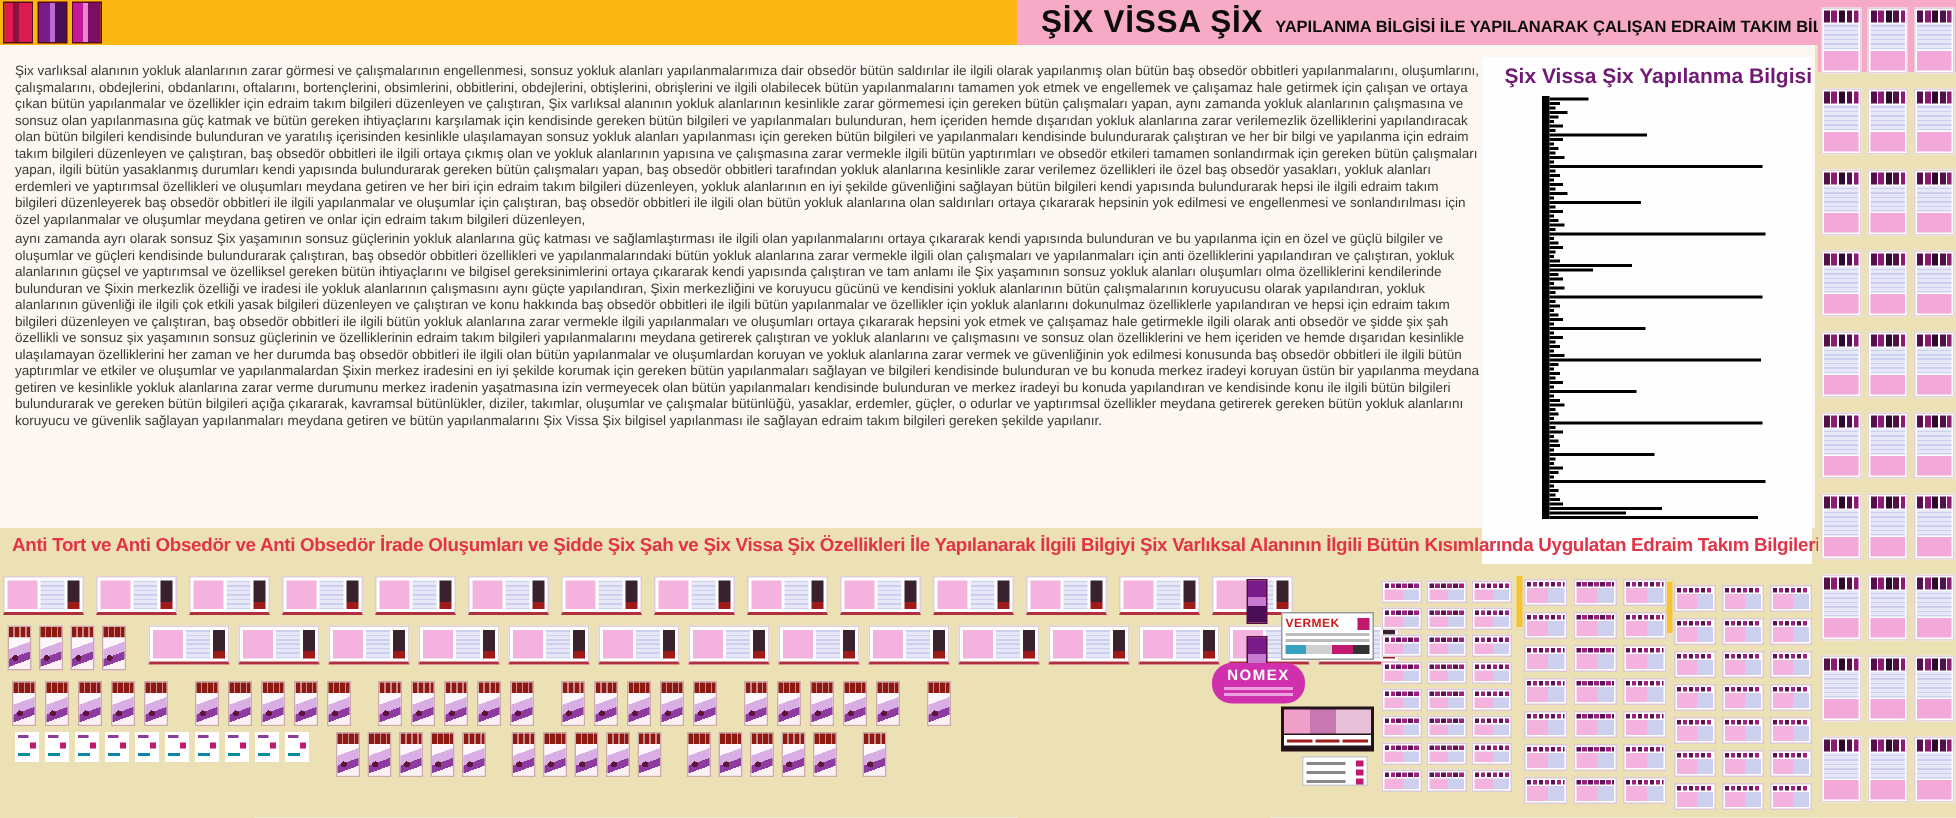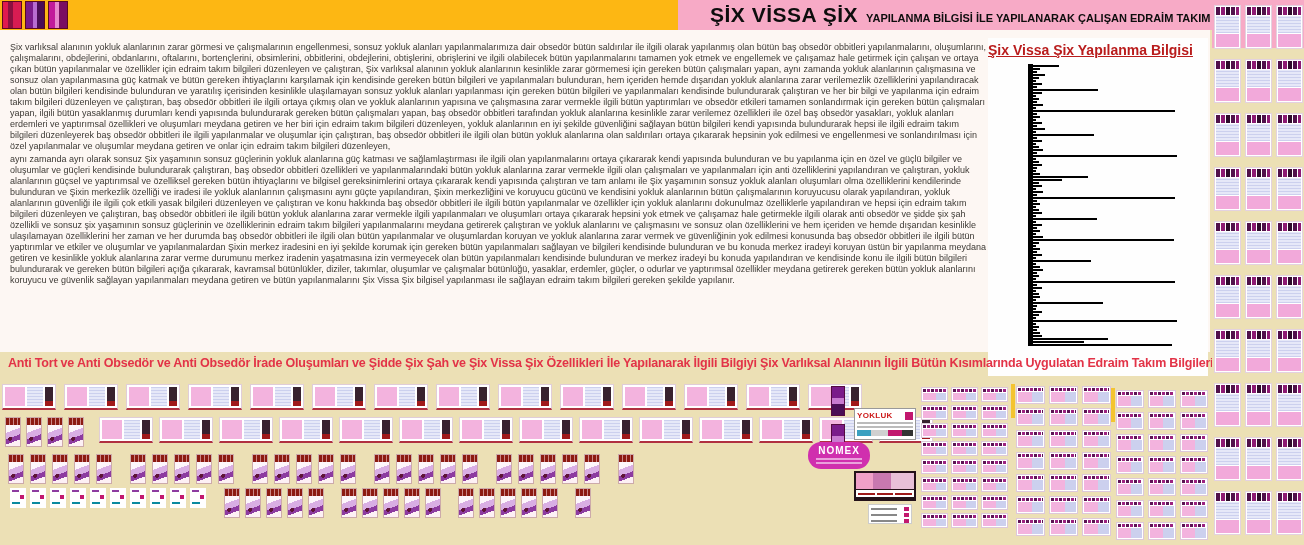--- a/index.html
+++ b/index.html
@@ -18,21 +18,21 @@
   .bthumb.t1{background:linear-gradient(90deg,#e0194f 0 30%,#8c1040 30% 55%,#d81c52 55%);}
   .bthumb.t2{background:linear-gradient(90deg,#7a1b8a 0 40%,#b86cd0 40% 60%,#4a0e56 60%);}
   .bthumb.t3{background:linear-gradient(90deg,#c21a9a 0 35%,#e887cc 35% 55%,#7b0e62 55%);}
   .banner-left-text{
     color:#7e1104;font-weight:bold;font-size:10.5px;line-height:12px;
     letter-spacing:0px;max-width:600px;
   }
   .banner-right{
     position:absolute;left:678px;top:0;width:556px;height:30px;
     background:#f7aac6;display:flex;align-items:center;gap:8px;
-    padding-left:32px;box-sizing:border-box;white-space:nowrap;overflow:hidden;
+    padding-left:16px;box-sizing:border-box;white-space:nowrap;overflow:hidden;
   }
   .six-title{font-size:21px;font-weight:800;color:#0d0d0d;letter-spacing:0.5px;align-self:center;}
   .six-subtitle{font-size:11px;font-weight:bold;color:#0d0d0d;align-self:center;padding-top:6px;}
   
   .main-area{
     position:absolute;left:0;top:30px;width:1210px;height:322px;
     background:#fdf7f3;
   }
   .main-text{
     position:absolute;left:10px;top:12px;width:976px;
@@ -41,21 +41,21 @@
   .main-text p{margin:0;}
   .main-text p + p{margin-top:2px;}
   .bottom-heading{
     position:absolute;left:8px;top:326px;width:1190px;
     color:#e23347;font-size:12.5px;font-weight:bold;letter-spacing:-0.2px;white-space:nowrap;
   }
   
   .chart-panel{
     position:absolute;left:988px;top:8px;width:220px;height:338px;background:#fefefe;
   }
-  .chart-title{color:#b91c1c;font-weight:bold;font-size:14px;text-align:left;margin:4px 0 6px 0;text-decoration:underline;}
+  .chart-title{color:#701a75;font-weight:bold;font-size:14px;text-align:right;margin:4px 0 6px 0;}
   .bars{margin-left:40px;border-left:5px solid #000;padding-top:1px;}
   .bar{height:2px;background:#000;margin-bottom:1px;}
   
   .right-strip{
     position:absolute;left:1212px;top:0;width:92px;height:545px;
     background:linear-gradient(180deg,#f7aac6 0 48px,#ece0b5 48px);
     display:grid;grid-template-columns:repeat(3,27px);column-gap:4px;row-gap:10px;
     padding:5px 0 0 2px;box-sizing:border-box;align-content:start;
   }
   
@@ -800,21 +800,21 @@
     <div class="mini"></div>
   </div>
   <svg class="smiley" viewBox="0 0 16 16">
     <circle cx="8" cy="8" r="7" fill="#8BC34A" stroke="#5a8a20" stroke-width="1"></circle>
     <circle cx="5.5" cy="6" r="1" fill="#333"></circle>
     <circle cx="10.5" cy="6" r="1" fill="#333"></circle>
     <path d="M4.5 9.5 Q8 12.5 11.5 9.5" stroke="#333" stroke-width="1" fill="none"></path>
   </svg>
   <div class="medihav-box">
     <div class="medihav-row">
-      <span class="medihav-brand">YOKLUK</span>
+      <span class="medihav-brand">VERMEK</span>
       <span class="medihav-corner"></span>
     </div>
     <div class="hairline"></div>
     <div class="hairline"></div>
     <div class="medihav-strip"></div>
   </div>
   <div class="nomex-box">
     <div class="nomex-brand">NOMEX</div>
     <div class="nomex-line"></div>
     <div class="nomex-line"></div>

